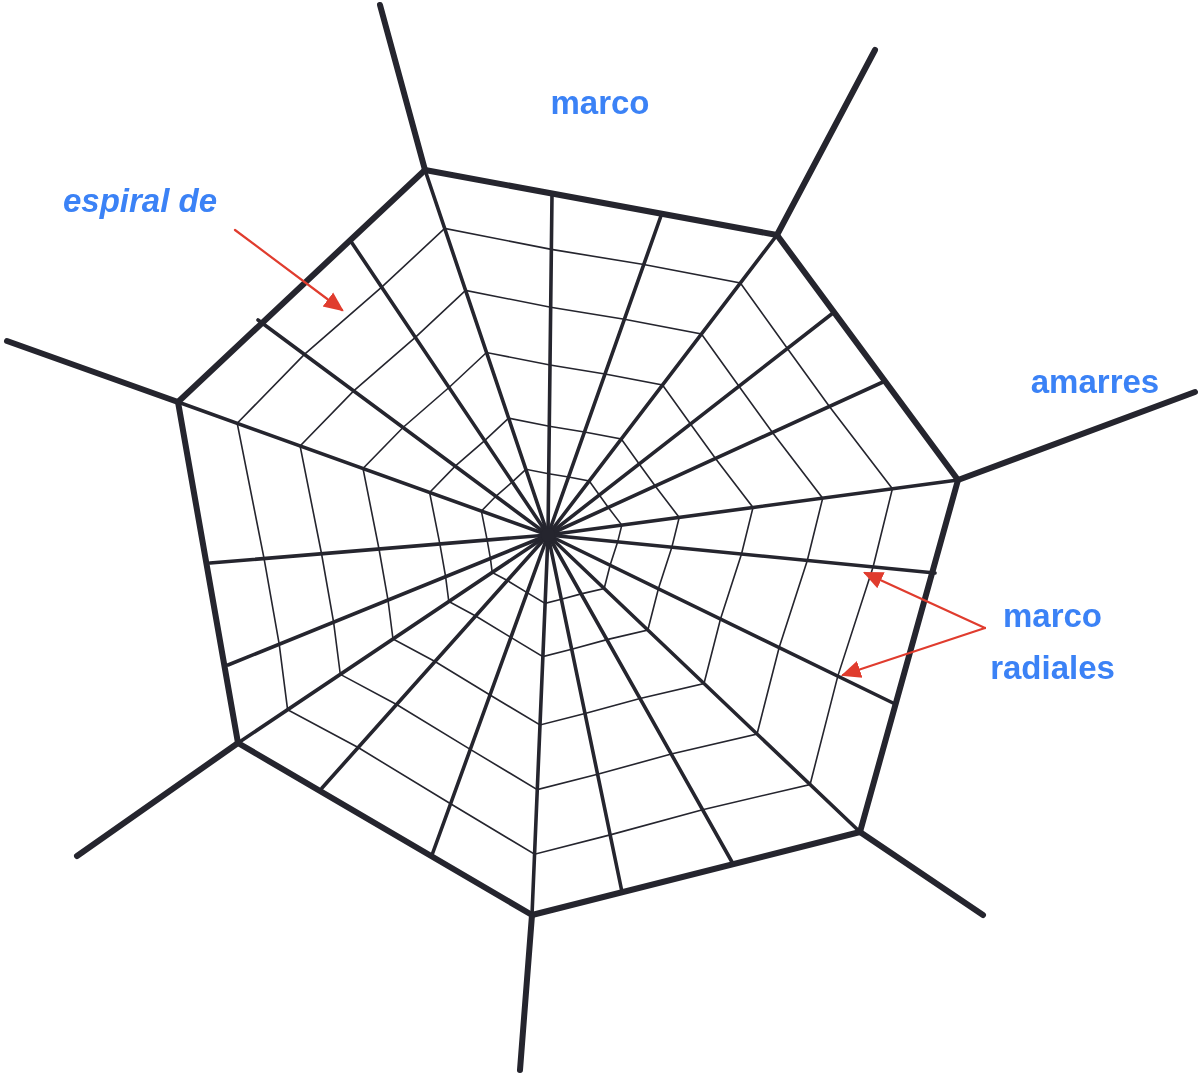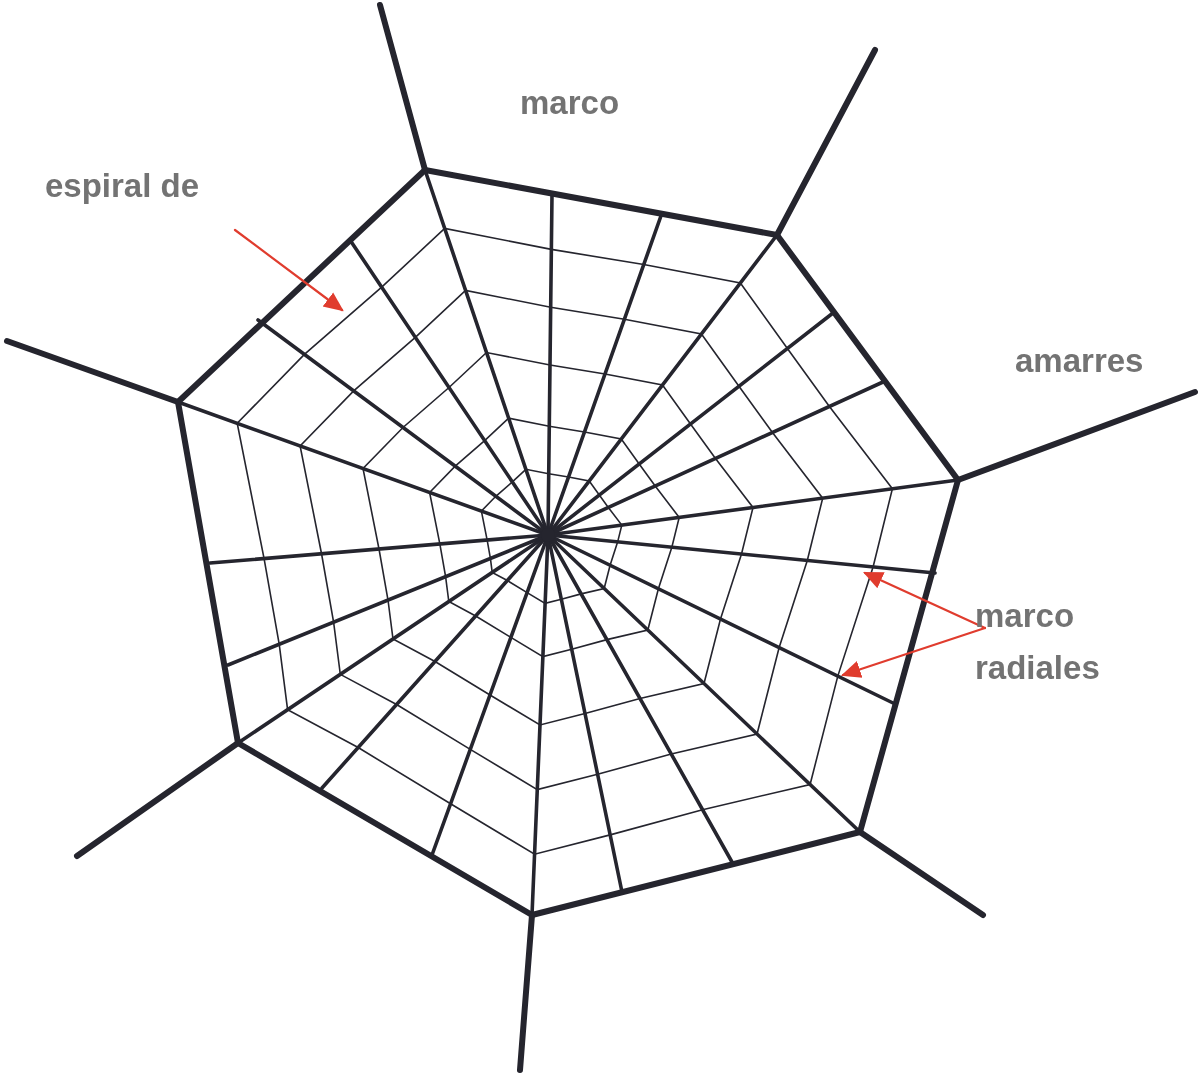--- a/index.html
+++ b/index.html
@@ -1,18 +1,18 @@
 <!DOCTYPE html>
 <html><head>
 <meta charset="utf-8">
 <style>
   html, body { margin:0; padding:0; background:#ffffff; }
   body { width:1200px; height:1074px; position:relative; overflow:hidden; font-family:"Liberation Sans", sans-serif; }
   #web { position:absolute; left:0; top:0; }
-  .label { position:absolute; color:#737373; font-weight:bold; font-size:33px; line-height:52px; white-space:nowrap; }
+  .label { position:absolute; color:#3b82f6; font-weight:bold; font-size:33px; line-height:52px; text-align:center; white-space:nowrap; }
 </style>
 </head>
 <body>
 
 <svg id="web" width="1200" height="1074" viewBox="0 0 1200 1074">
   <defs>
     <marker id="arrowhead" markerWidth="10" markerHeight="10" refX="8" refY="5" orient="auto">
       <path d="M0,1 L9,5 L0,9 z" fill="#e03c2e"></path>
     </marker>
   </defs>
@@ -62,22 +62,22 @@
   <g id="arrows">
       <line x1="235" y1="230" x2="342" y2="310" stroke="#e03c2e" stroke-width="2.2" stroke-linecap="round" marker-end="url(#arrowhead)"></line>
       <line x1="985" y1="628" x2="865" y2="573" stroke="#e03c2e" stroke-width="2.2" stroke-linecap="round" marker-end="url(#arrowhead)"></line>
       <line x1="985" y1="628" x2="843" y2="675" stroke="#e03c2e" stroke-width="2.2" stroke-linecap="round" marker-end="url(#arrowhead)"></line>
     </g>
 </svg>
 
 <div class="label" style="left:520px; top:77px; width:160px;">
   <div>marco</div>
 </div>
-<div class="label" style="left:45px; top:160px; width:190px;">
+<div class="label" style="left:45px; top:175px; width:190px;font-style:italic;">
   <div>espiral de</div>
 </div>
-<div class="label" style="left:1015px; top:335px; width:160px;">
+<div class="label" style="left:1015px; top:356px; width:160px;">
   <div>amarres</div>
 </div>
 <div class="label" style="left:975px; top:590px; width:155px;">
   <div>marco</div>
     <div>radiales</div>
 </div>
 
 </body></html>

